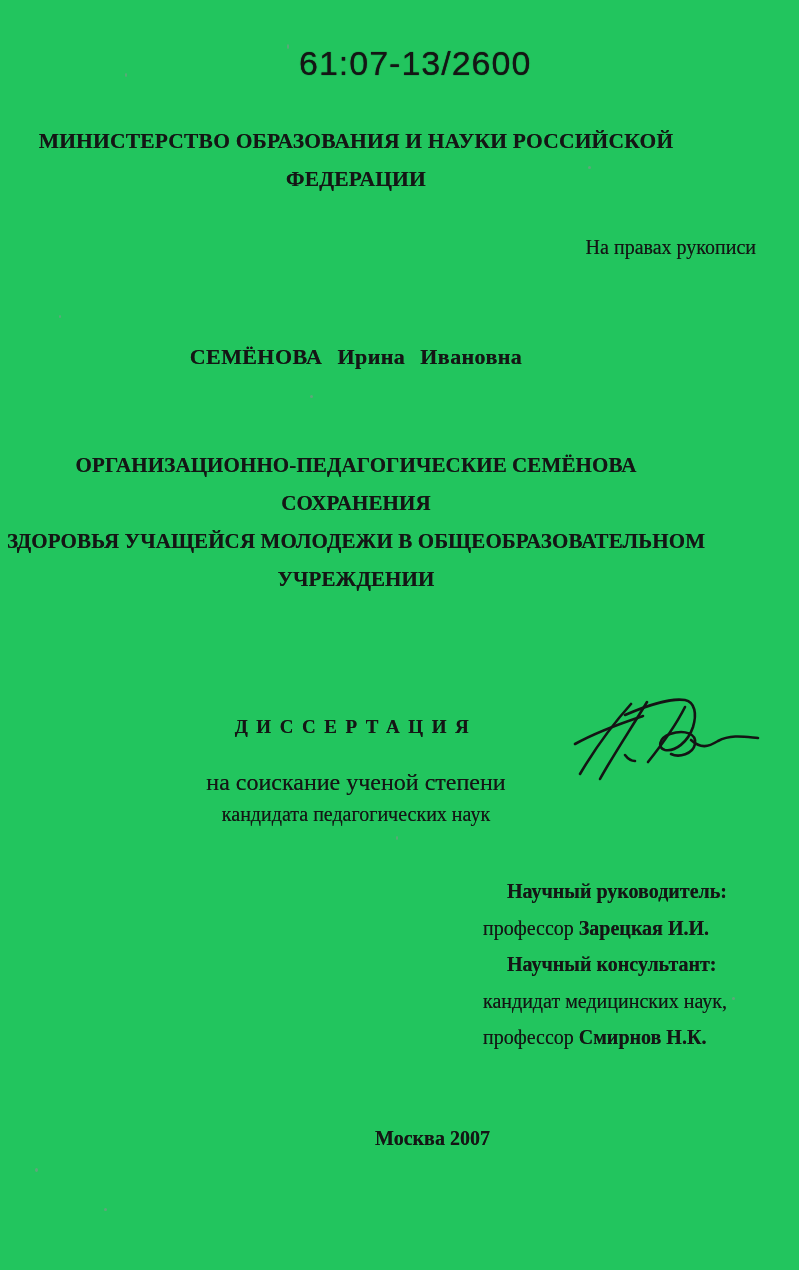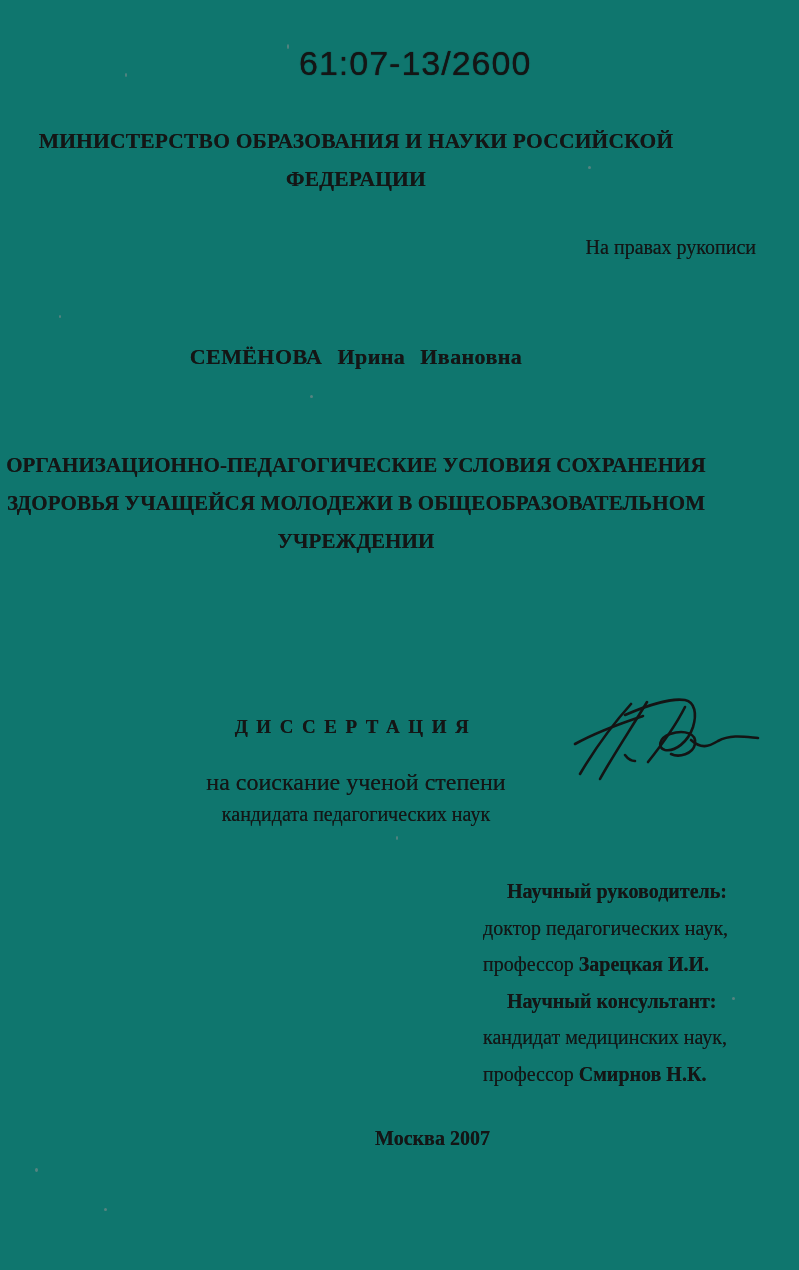--- a/index.html
+++ b/index.html
@@ -1,21 +1,21 @@
 <!DOCTYPE html>
 <html lang="ru"><head>
 <meta charset="utf-8">
 <style>
   html, body { margin: 0; padding: 0; background: #ffffff; }
   .page {
     position: relative;
     width: 799px;
     height: 1270px;
     margin: 0 auto;
-    background: #0f766e;
+    background: #22c55e;
     font-family: "Liberation Serif", serif;
     color: #151515;
     overflow: hidden;
     text-shadow: 0 0 0.5px rgba(0,0,0,0.55);
   }
   .abs { position: absolute; }
   .b { font-weight: bold; }
   .center { left: 0; width: 712px; text-align: center; }
 
   .catalog-code {
@@ -93,21 +93,21 @@
   <div class="abs center ministry">
     <div>МИНИСТЕРСТВО ОБРАЗОВАНИЯ И НАУКИ РОССИЙСКОЙ</div>
     <div>ФЕДЕРАЦИИ</div>
   </div>
 
   <div class="abs manuscript-note">На правах рукописи</div>
 
   <div class="abs center author">СЕМЁНОВА Ирина Ивановна</div>
 
   <div class="abs center title">
-    <div>ОРГАНИЗАЦИОННО-ПЕДАГОГИЧЕСКИЕ УСЛОВИЯ СОХРАНЕНИЯ</div>
+    <div>ОРГАНИЗАЦИОННО-ПЕДАГОГИЧЕСКИЕ СЕМЁНОВА СОХРАНЕНИЯ</div>
     <div>ЗДОРОВЬЯ УЧАЩЕЙСЯ МОЛОДЕЖИ В ОБЩЕОБРАЗОВАТЕЛЬНОМ</div>
     <div>УЧРЕЖДЕНИИ</div>
   </div>
 
 
   <div class="abs center dissertation-heading">ДИССЕРТАЦИЯ</div>
 
   <div class="abs center degree-line-1">на соискание ученой степени</div>
 
   <div class="abs center degree-line-2">кандидата педагогических наук</div>
@@ -117,21 +117,20 @@
     <path d="M45,97 C57,75 77,45 92,20"></path>
     <path d="M20,62 C45,48 70,40 88,34"></path>
     <path d="M70,33 C95,22 118,16 130,18 C140,20 142,32 138,45 C133,60 120,70 110,68 C102,66 104,56 115,52 C130,47 142,52 140,62 C138,72 124,76 116,72"></path>
     <path d="M130,25 C120,45 105,65 93,80"></path>
     <path d="M136,58 C146,67 153,65 163,59 C176,52 191,55 203,56"></path>
     <path d="M70,73 C73,77 76,79 80,79"></path>
   </svg>
 
   <div class="abs advisors">
     <div class="b indent">Научный руководитель:</div>
-    <div>доктор педагогических наук,</div>
     <div>
       <span>профессор</span>
       <span class="b">Зарецкая И.И.</span>
     </div>
     <div class="b indent">Научный консультант:</div>
     <div>кандидат медицинских наук,</div>
     <div>
       <span>профессор</span>
       <span class="b">Смирнов Н.К.</span>
     </div>

